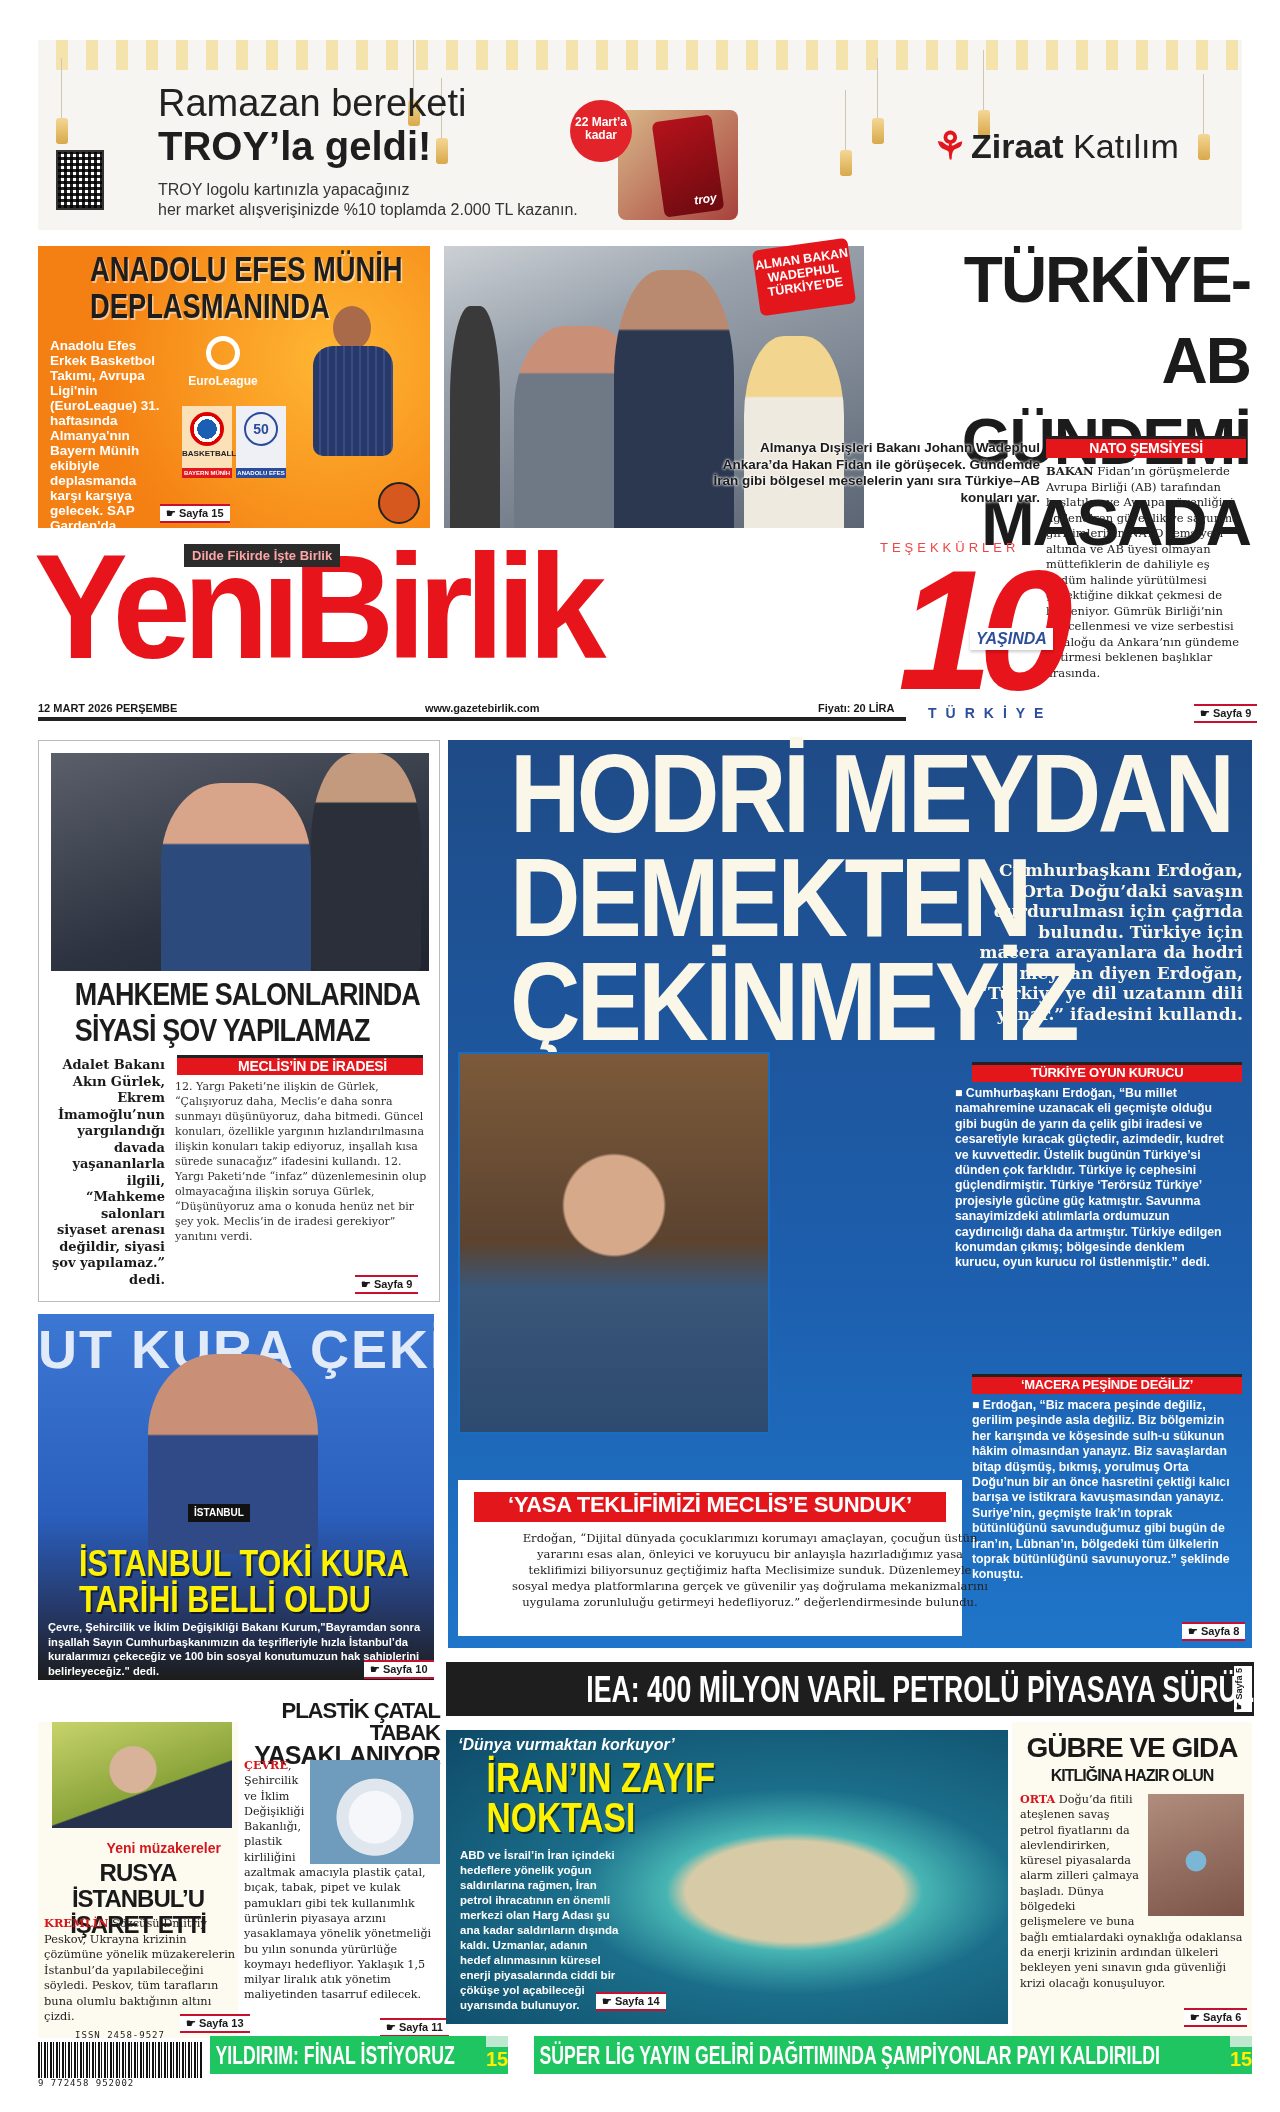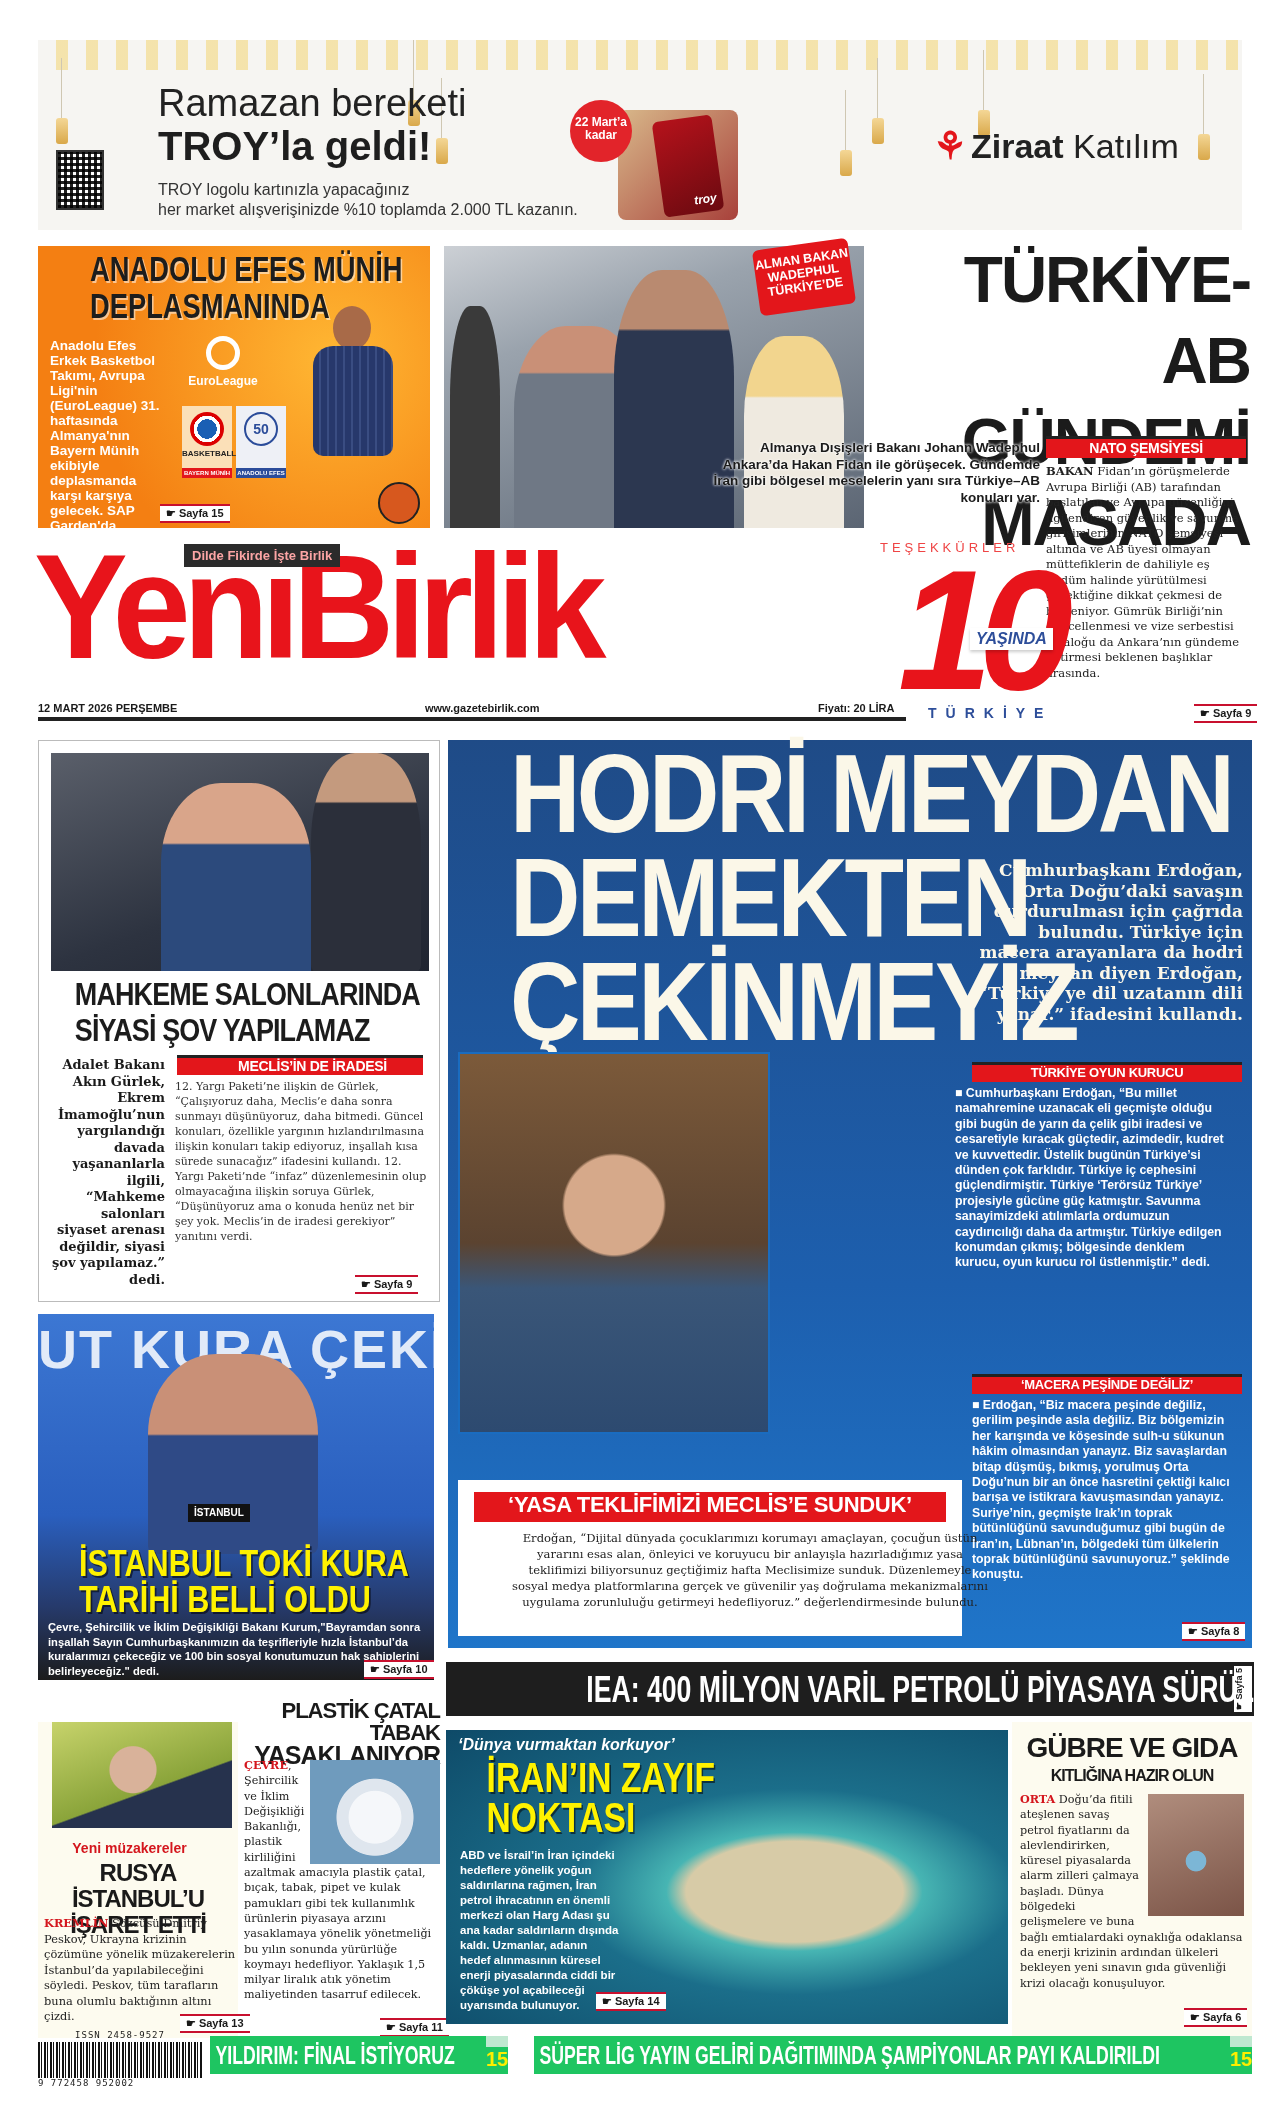--- a/index.html
+++ b/index.html
@@ -97,21 +97,21 @@
   #main-box-text { left: 14px; top: 50px; width: 476px; font-size: 11.6px; line-height: 16px; text-align: center; color: #222; margin-left: 40px; }
 
   
   #iea { left: 446px; top: 1662px; width: 808px; height: 54px; background: #1e1e1e; }
   #iea-title { left: 10px; top: 8px; font-size: 36px; line-height: 40px; font-weight: 900; color: #fff; transform: scaleX(.74); white-space: nowrap; }
   #iea-sayfa { left: 788px; top: 4px; width: 18px; height: 46px; background: #fff; font-size: 9px; font-weight: bold; writing-mode: vertical-rl; transform: rotate(180deg); text-align: center; }
 
   
   #peskov { left: 38px; top: 1722px; width: 200px; height: 316px; background: #fdfbef; }
   #peskov-photo { left: 14px; top: 0; width: 180px; height: 106px; background: radial-gradient(circle at 45% 45%, #d9b29a 0 20%, transparent 21%), linear-gradient(160deg,#c7d36b,#8aa43a 60%,#26324d 61%); }
-  #peskov-kicker { left: 0; top: 118px; width: 183px; text-align: center; color: #d4161d; font-size: 14px; font-weight: bold; }
+  #peskov-kicker { left: 0; top: 118px; width: 183px; text-align: right; color: #d4161d; font-size: 14px; font-weight: bold; }
   #peskov-title { left: 0; top: 138px; width: 200px; text-align: center; font-size: 24px; line-height: 26px; font-weight: 900; letter-spacing: -1px; }
   #peskov-text { left: 6px; top: 194px; width: 196px; font-size: 11.4px; line-height: 15.5px; color: #222; }
   #peskov-sayfa { left: 142px; top: 292px; }
   .redword { color: #d4161d; font-weight: bold; }
 
   
   #plastik { left: 244px; top: 1700px; width: 196px; height: 340px; }
   #plastik-title { left: 0; top: 0; width: 196px; text-align: right; font-size: 22px; line-height: 22px; font-weight: 900; letter-spacing: -1px; }
   #plastik-title .l2 { font-size: 25px; }
   #plastik-photo { left: 66px; top: 60px; width: 130px; height: 104px; background: radial-gradient(circle at 50% 55%, #f5f7fa 0 30%, #dfe6ee 31% 44%, #6f9bbd 45%); }

